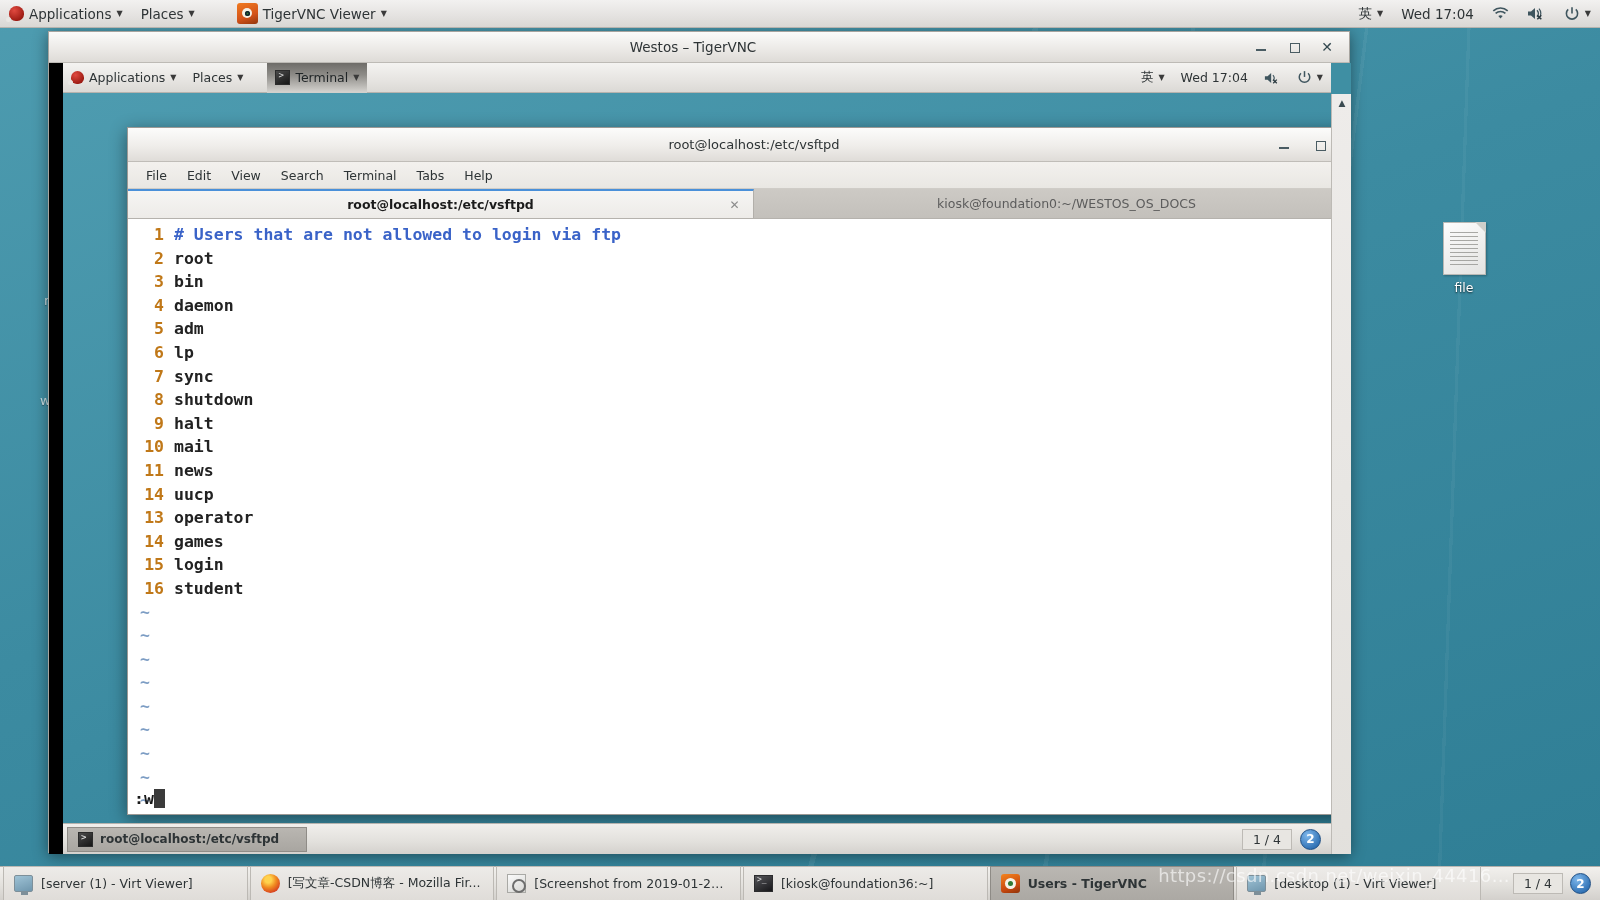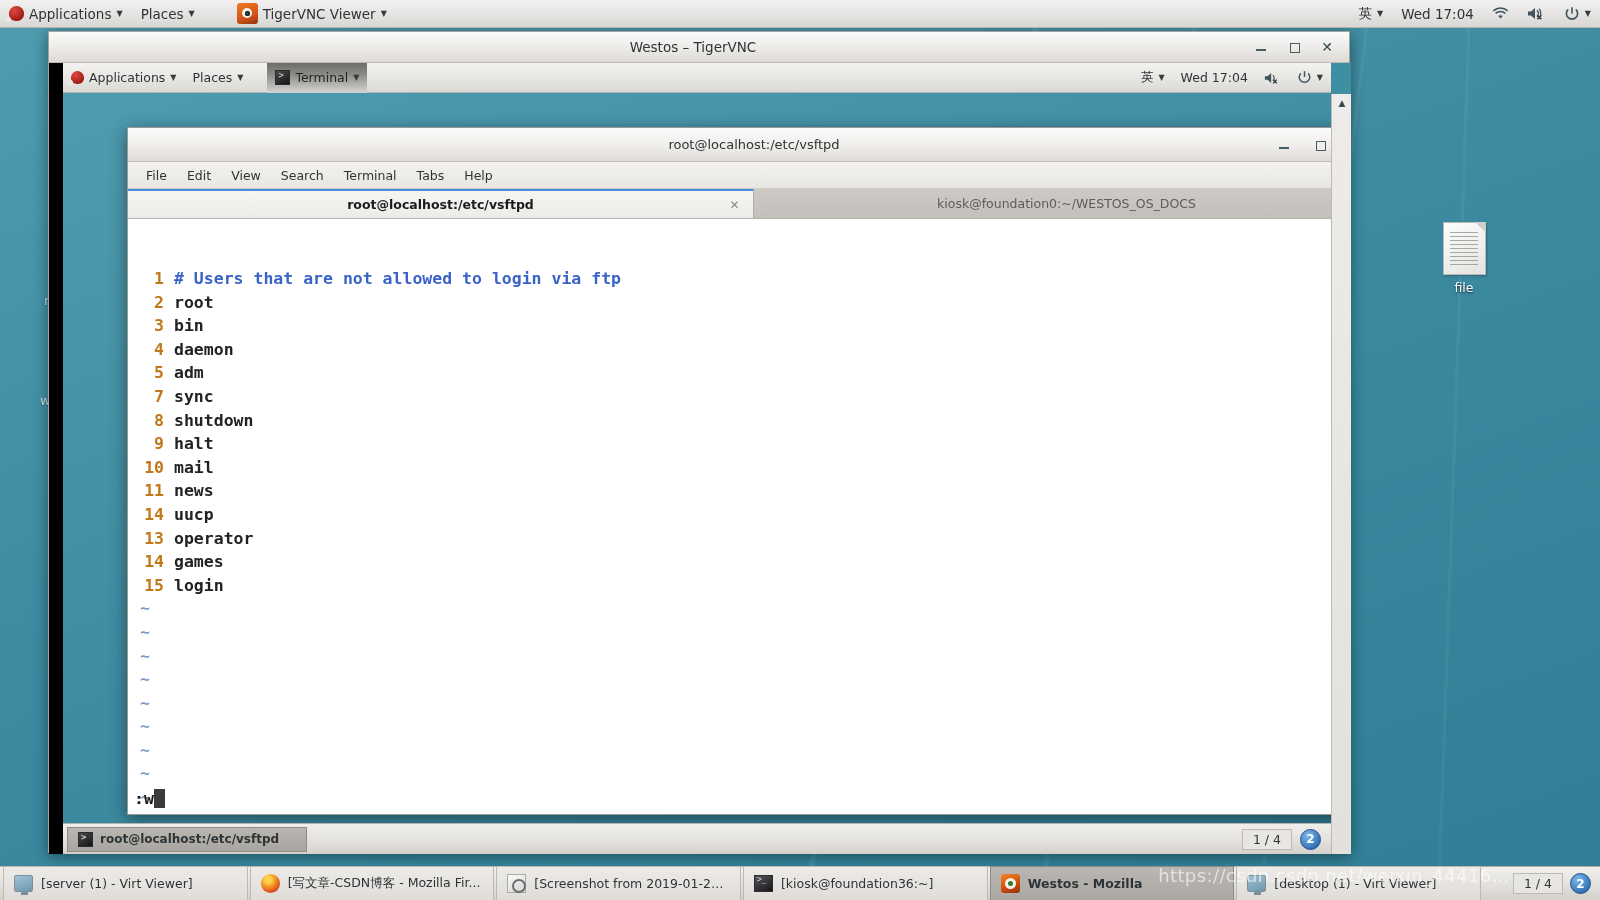--- a/index.html
+++ b/index.html
@@ -203,21 +203,21 @@
     font-size:12px; color:#8a8a8a; width:13px; text-align:center;
   }
 
   #term-body{
     flex:1; position:relative; background:#ffffff; overflow:hidden;
     display:flex;
   }
   #term-text{
     flex:1; padding:4px 0 0 6px;
     font-family:"DejaVu Sans Mono","Liberation Mono", monospace;
-    font-size:16.5px; line-height:23.6px;margin-top:44px;
+    font-size:16.5px; line-height:23.6px;
   }
   .vline{ white-space:pre; }
   .lnum{ color:#c07818; display:inline-block; width:30px; text-align:right; margin-right:10px; font-weight:bold;}
   .ctext{ color:#222; font-weight:bold; }
   .comment{ color:#3a63c8; font-weight:bold; }
   .tilde{ color:#7d9dc4; font-weight:bold; display:inline-block; width:30px; text-align:left; padding-left:6px;}
   #term-cmdline{
     position:absolute; left:6px; bottom:6px;
     font-family:"DejaVu Sans Mono","Liberation Mono", monospace;
     font-size:16.5px; color:#1a1a1a; font-weight:bold;
@@ -469,29 +469,31 @@
           </div>
         </div>
 
         <div id="term-body">
           <div id="term-text">
             <div class="vline"><span class="lnum">1</span><span class="comment"># Users that are not allowed to login via ftp</span></div>
             <div class="vline"><span class="lnum">2</span><span class="ctext">root</span></div>
             <div class="vline"><span class="lnum">3</span><span class="ctext">bin</span></div>
             <div class="vline"><span class="lnum">4</span><span class="ctext">daemon</span></div>
             <div class="vline"><span class="lnum">5</span><span class="ctext">adm</span></div>
+            <div class="vline"><span class="lnum">6</span><span class="ctext">lp</span></div>
             <div class="vline"><span class="lnum">7</span><span class="ctext">sync</span></div>
             <div class="vline"><span class="lnum">8</span><span class="ctext">shutdown</span></div>
             <div class="vline"><span class="lnum">9</span><span class="ctext">halt</span></div>
             <div class="vline"><span class="lnum">10</span><span class="ctext">mail</span></div>
             <div class="vline"><span class="lnum">11</span><span class="ctext">news</span></div>
             <div class="vline"><span class="lnum">14</span><span class="ctext">uucp</span></div>
             <div class="vline"><span class="lnum">13</span><span class="ctext">operator</span></div>
             <div class="vline"><span class="lnum">14</span><span class="ctext">games</span></div>
             <div class="vline"><span class="lnum">15</span><span class="ctext">login</span></div>
+            <div class="vline"><span class="lnum">16</span><span class="ctext">student</span></div>
 
             <div class="vline"><span class="tilde">~</span></div>
             <div class="vline"><span class="tilde">~</span></div>
             <div class="vline"><span class="tilde">~</span></div>
             <div class="vline"><span class="tilde">~</span></div>
             <div class="vline"><span class="tilde">~</span></div>
             <div class="vline"><span class="tilde">~</span></div>
             <div class="vline"><span class="tilde">~</span></div>
             <div class="vline"><span class="tilde">~</span></div>
             <div class="vline"><span class="tilde">~</span></div>
@@ -538,21 +540,21 @@
   <div class="host-task">
     <span class="ico-shot"></span>
     <span class="tlabel">[Screenshot from 2019-01-23...</span>
   </div>
   <div class="host-task">
     <span class="ico-term"></span>
     <span class="tlabel">[kiosk@foundation36:~]</span>
   </div>
   <div class="host-task active">
     <span class="ico-tiger"></span>
-    <span class="tlabel">Westos - Mozilla</span>
+    <span class="tlabel">Users - TigerVNC</span>
   </div>
   <div class="host-task">
     <span class="ico-monitor"></span>
     <span class="tlabel">[desktop (1) - Virt Viewer]</span>
   </div>
 
   <div id="host-ws">
     <span class="ws-count">1 / 4</span>
     <span class="ws-badge">2</span>
   </div>

